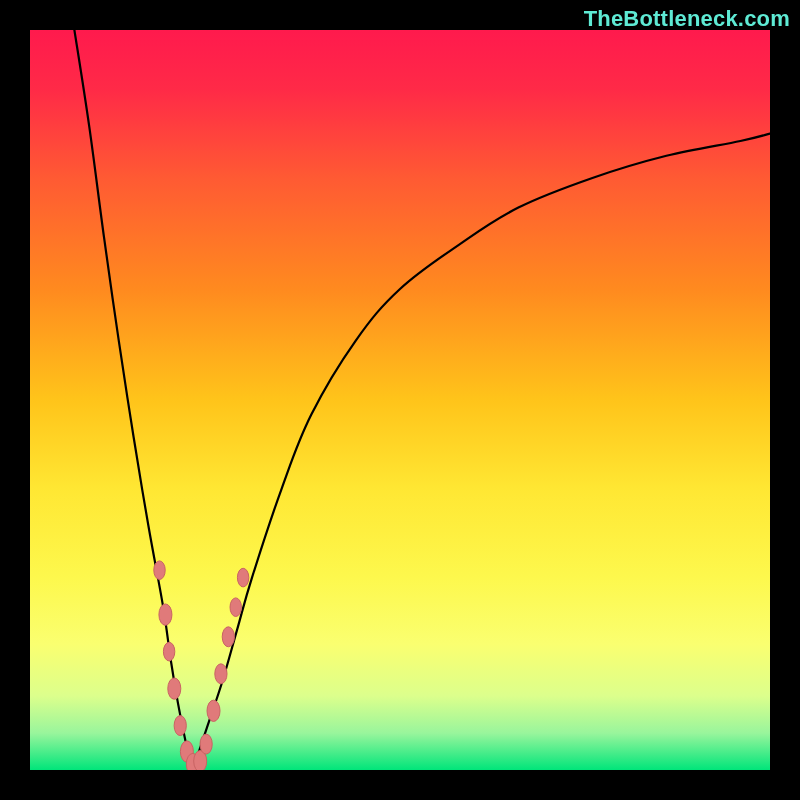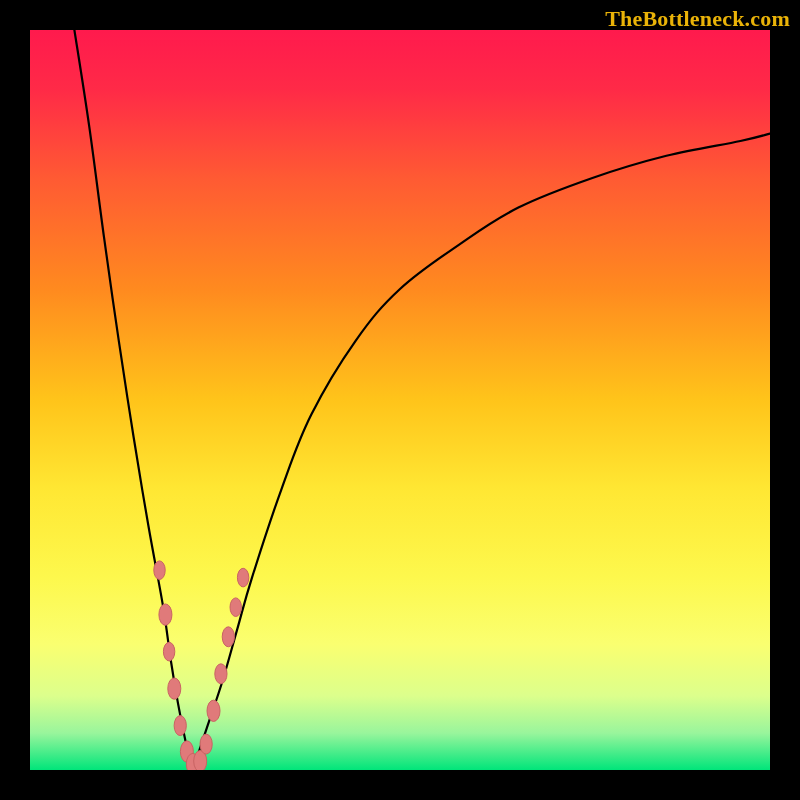--- a/index.html
+++ b/index.html
@@ -21,26 +21,25 @@
     position: absolute;
     left: 30px;
     top: 30px;
     width: 740px;
     height: 740px;
   }
   .watermark {
     position: absolute;
     top: 6px;
     right: 10px;
-    color: #eab308;
+    color: #5eead4;
     font-size: 22px;
     font-weight: 600;
     letter-spacing: 0.2px;
     user-select: none;
-    font-family: Liberation Serif, serif;
   }
 </style>
 </head>
 <body>
 
 <div class="frame">
   <svg class="plot" viewBox="0 0 740 740" width="740" height="740" preserveAspectRatio="none">
     <defs>
       <linearGradient id="bg-grad" x1="0" y1="0" x2="0" y2="1">
           <stop offset="0.0%" stop-color="#ff1a4d"></stop>

